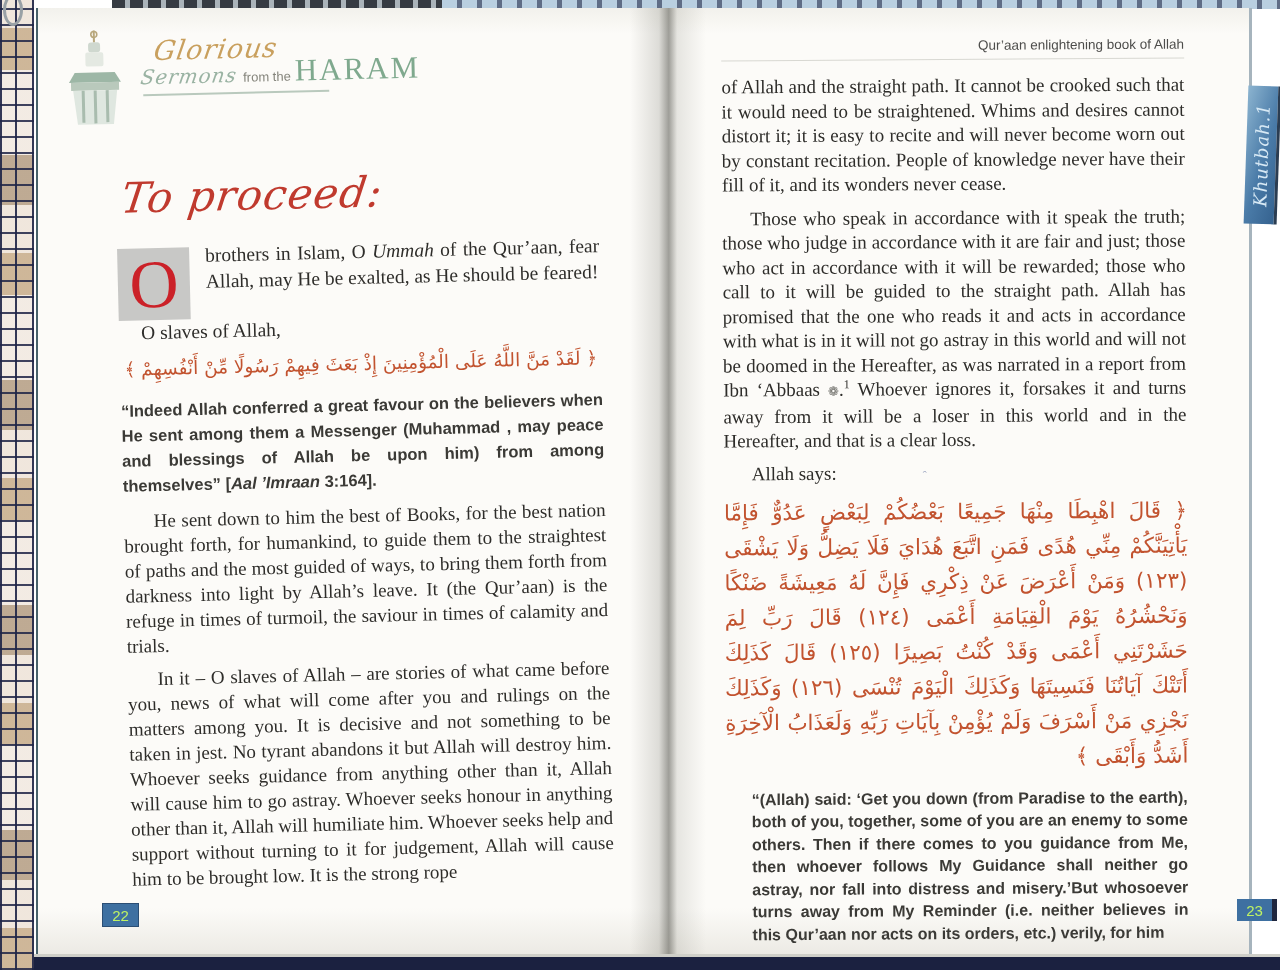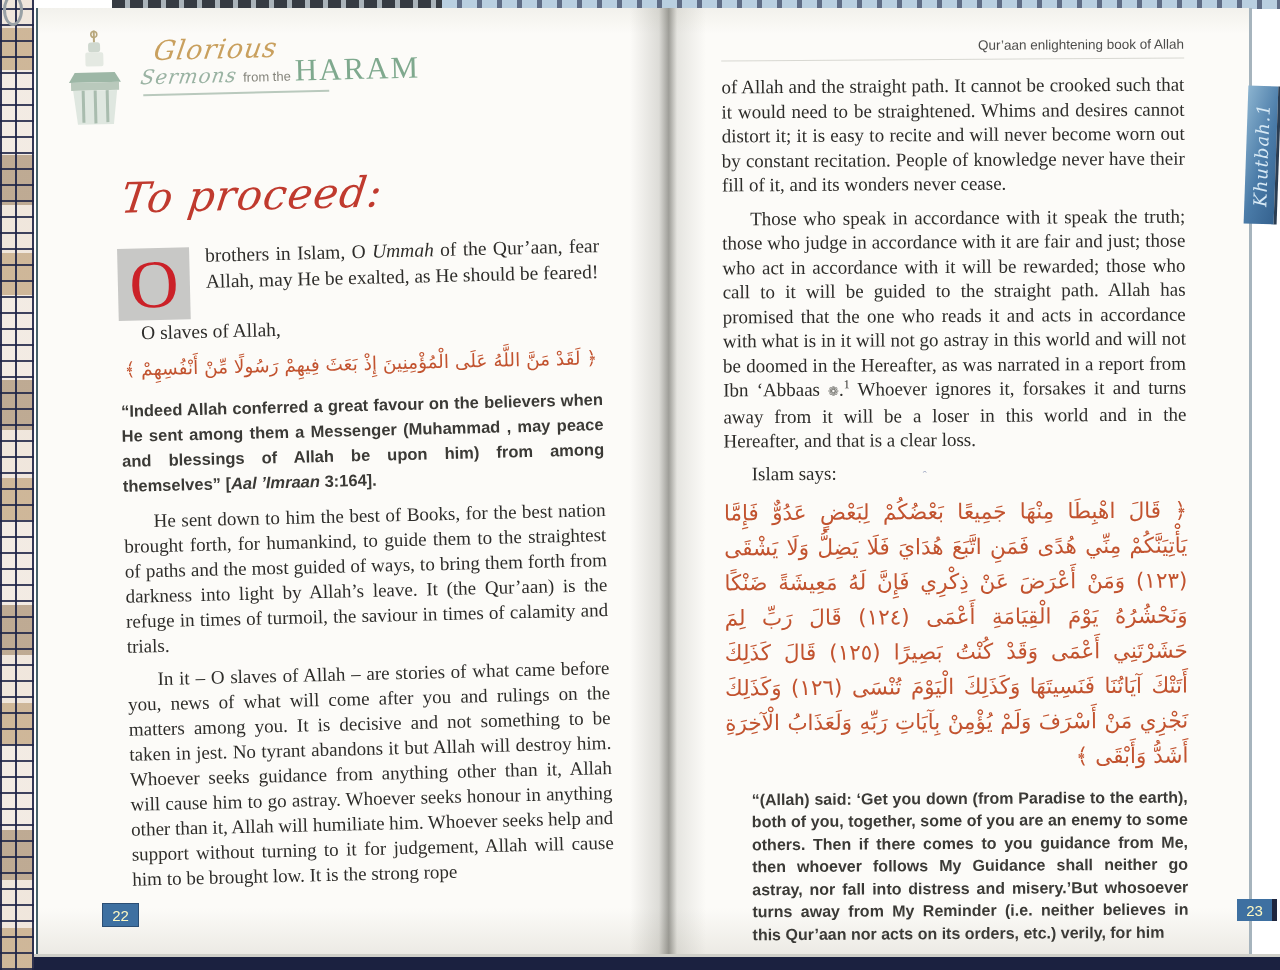--- a/index.html
+++ b/index.html
@@ -114,21 +114,21 @@
   .artifact{color:#9aa3c0;font-size:12px;margin-left:86px;}
   .rp-arabic{font-size:21.5px;line-height:35px;text-align:justify;margin:2px 0 14px 0;}
   .rp-trans{font-size:16px;line-height:22.5px;margin:0 0 12px 26px;width:436px;}
   .fn-rule{width:150px;height:1px;background:#5a5a55;margin:6px 0 6px 2px;}
   .footnote{display:flex;font-size:14.5px;line-height:19px;color:#3a3935;}
   .fn-num{width:30px;flex:none;}
 
   
   .badge{
     position:absolute;width:35px;height:22px;z-index:4;
-    background:#3e70a1;color:#fef9c3;
+    background:#3e70a1;color:#bef264;
     font-family:"Liberation Sans", sans-serif;font-size:15px;
     display:flex;align-items:center;justify-content:center;
   }
   .badge-22{left:64px;top:895px;border:1px solid #2b4e74;}
   .badge-23{left:1199px;top:891px;border-right:5px solid #20273f;}
   .side-tab{
     position:absolute;left:1246px;top:86px;width:30px;height:138px;z-index:6;
     background:linear-gradient(105deg,#8cb4d0 0%,#4a7ba8 55%,#35628f 100%);
     border-right:3px solid #2b3d52;
     transform:rotate(2deg);
@@ -204,21 +204,21 @@
     <div class="rp-inner">
 
       <div class="running-header">Qur’aan enlightening book of Allah</div>
 
       <p class="rp-para">of Allah and the straight path. It cannot be crooked such that it would need to be straightened. Whims and desires cannot distort it; it is easy to recite and will never become worn out by constant recitation. People of knowledge never have their fill of it, and its wonders never cease.</p>
 
       <p class="rp-para indent">
         <span>Those who speak in accordance with it speak the truth; those who judge in accordance with it are fair and just; those who act in accordance with it will be rewarded; those who call to it will be guided to the straight path. Allah has promised that the one who reads it and acts in accordance with what is in it will not go astray in this world and will not be doomed in the Hereafter, as was narrated in a report from Ibn ‘Abbaas </span><span class="honorific">❁</span><span>.</span><sup>1</sup><span> Whoever ignores it, forsakes it and turns away from it will be a loser in this world and in the Hereafter, and that is a clear loss.</span>
       </p>
 
-      <div class="allah-says"><span>Islam says:</span><span class="artifact">ˆ</span></div>
+      <div class="allah-says"><span>Allah says:</span><span class="artifact">ˆ</span></div>
 
       <div class="ar rp-arabic">﴿ قَالَ اهْبِطَا مِنْهَا جَمِيعًا بَعْضُكُمْ لِبَعْضٍ عَدُوٌّ فَإِمَّا يَأْتِيَنَّكُمْ مِنِّي هُدًى فَمَنِ اتَّبَعَ هُدَايَ فَلَا يَضِلُّ وَلَا يَشْقَى (١٢٣) وَمَنْ أَعْرَضَ عَنْ ذِكْرِي فَإِنَّ لَهُ مَعِيشَةً ضَنْكًا وَنَحْشُرُهُ يَوْمَ الْقِيَامَةِ أَعْمَى (١٢٤) قَالَ رَبِّ لِمَ حَشَرْتَنِي أَعْمَى وَقَدْ كُنْتُ بَصِيرًا (١٢٥) قَالَ كَذَلِكَ أَتَتْكَ آيَاتُنَا فَنَسِيتَهَا وَكَذَلِكَ الْيَوْمَ تُنْسَى (١٢٦) وَكَذَلِكَ نَجْزِي مَنْ أَسْرَفَ وَلَمْ يُؤْمِنْ بِآيَاتِ رَبِّهِ وَلَعَذَابُ الْآخِرَةِ أَشَدُّ وَأَبْقَى ﴾</div>
 
       <p class="bold-sans rp-trans">“(Allah) said: ‘Get you down (from Paradise to the earth), both of you, together, some of you are an enemy to some others. Then if there comes to you guidance from Me, then whoever follows My Guidance shall neither go astray, nor fall into distress and misery.’But whosoever turns away from My Reminder (i.e. neither believes in this Qur’aan nor acts on its orders, etc.) verily, for him</p>
 
       <div class="fn-rule"></div>
       <div class="footnote">
         <span class="fn-num">1</span>
         <div>
           <span>Narrated by Ibn Abi Shaybah, 13/371, 372; at-Tabari in his </span><i>Tafseer</i><span>, 8/469; al-Haakim in </span>

